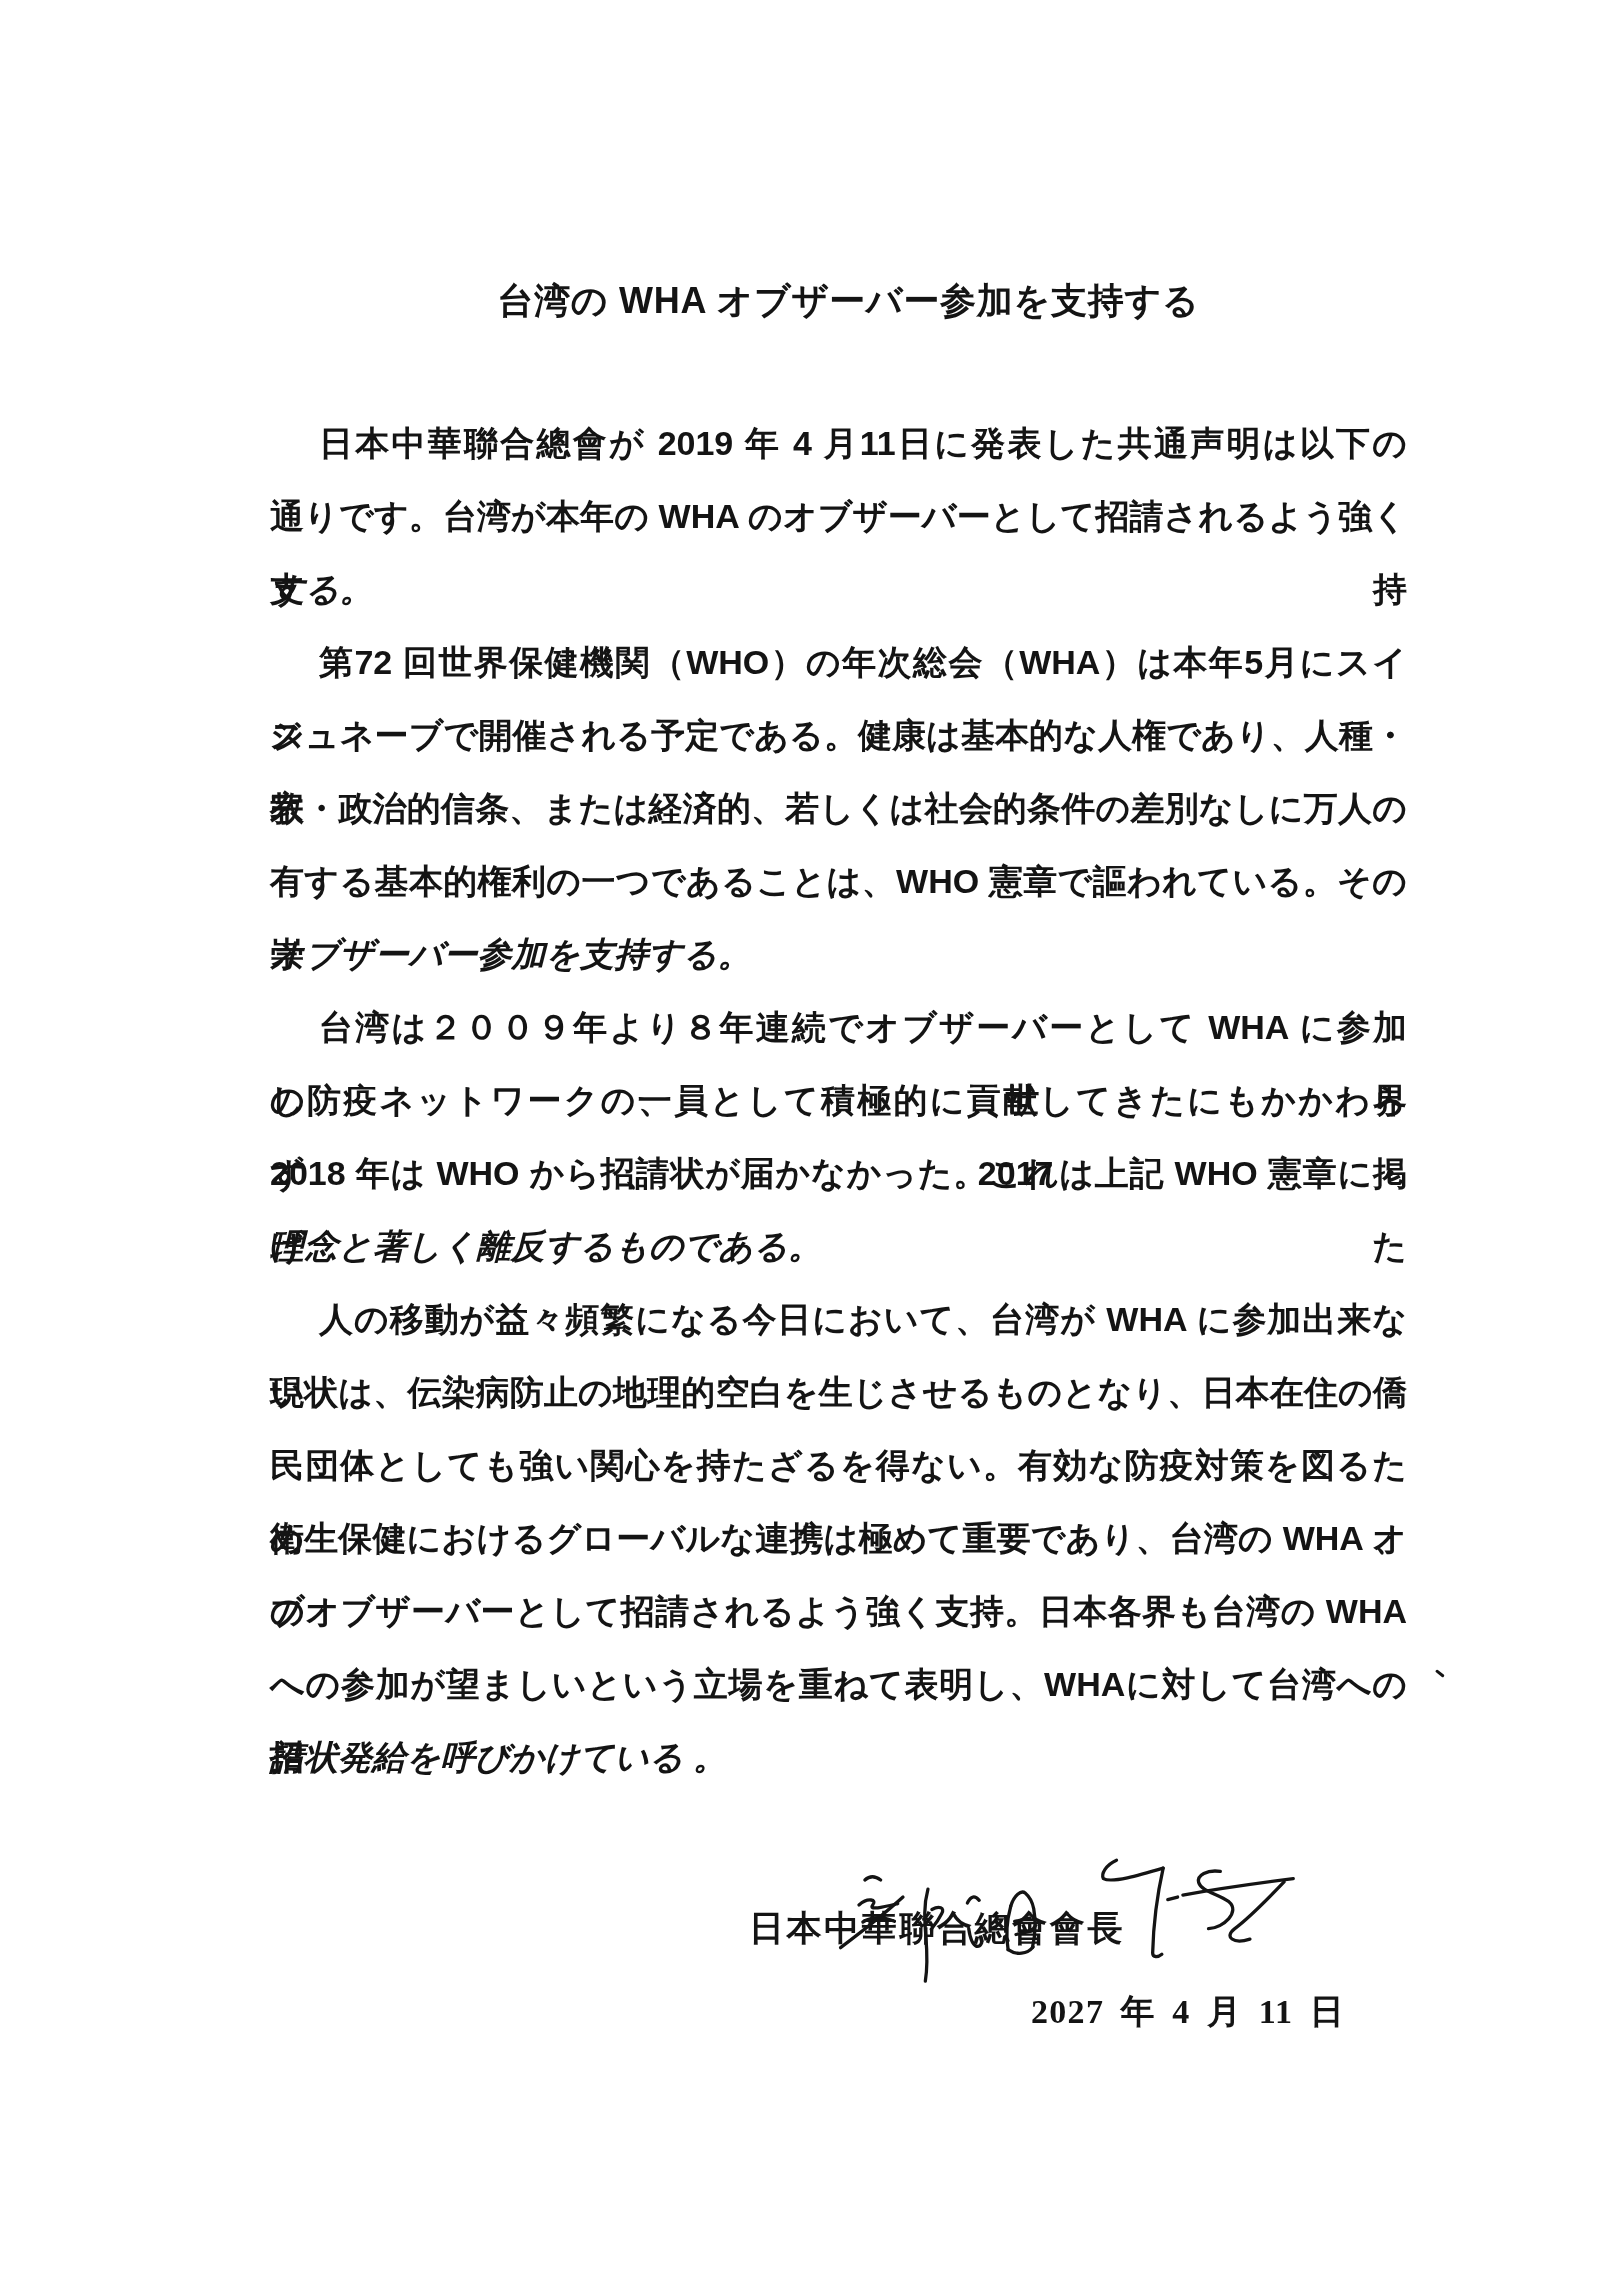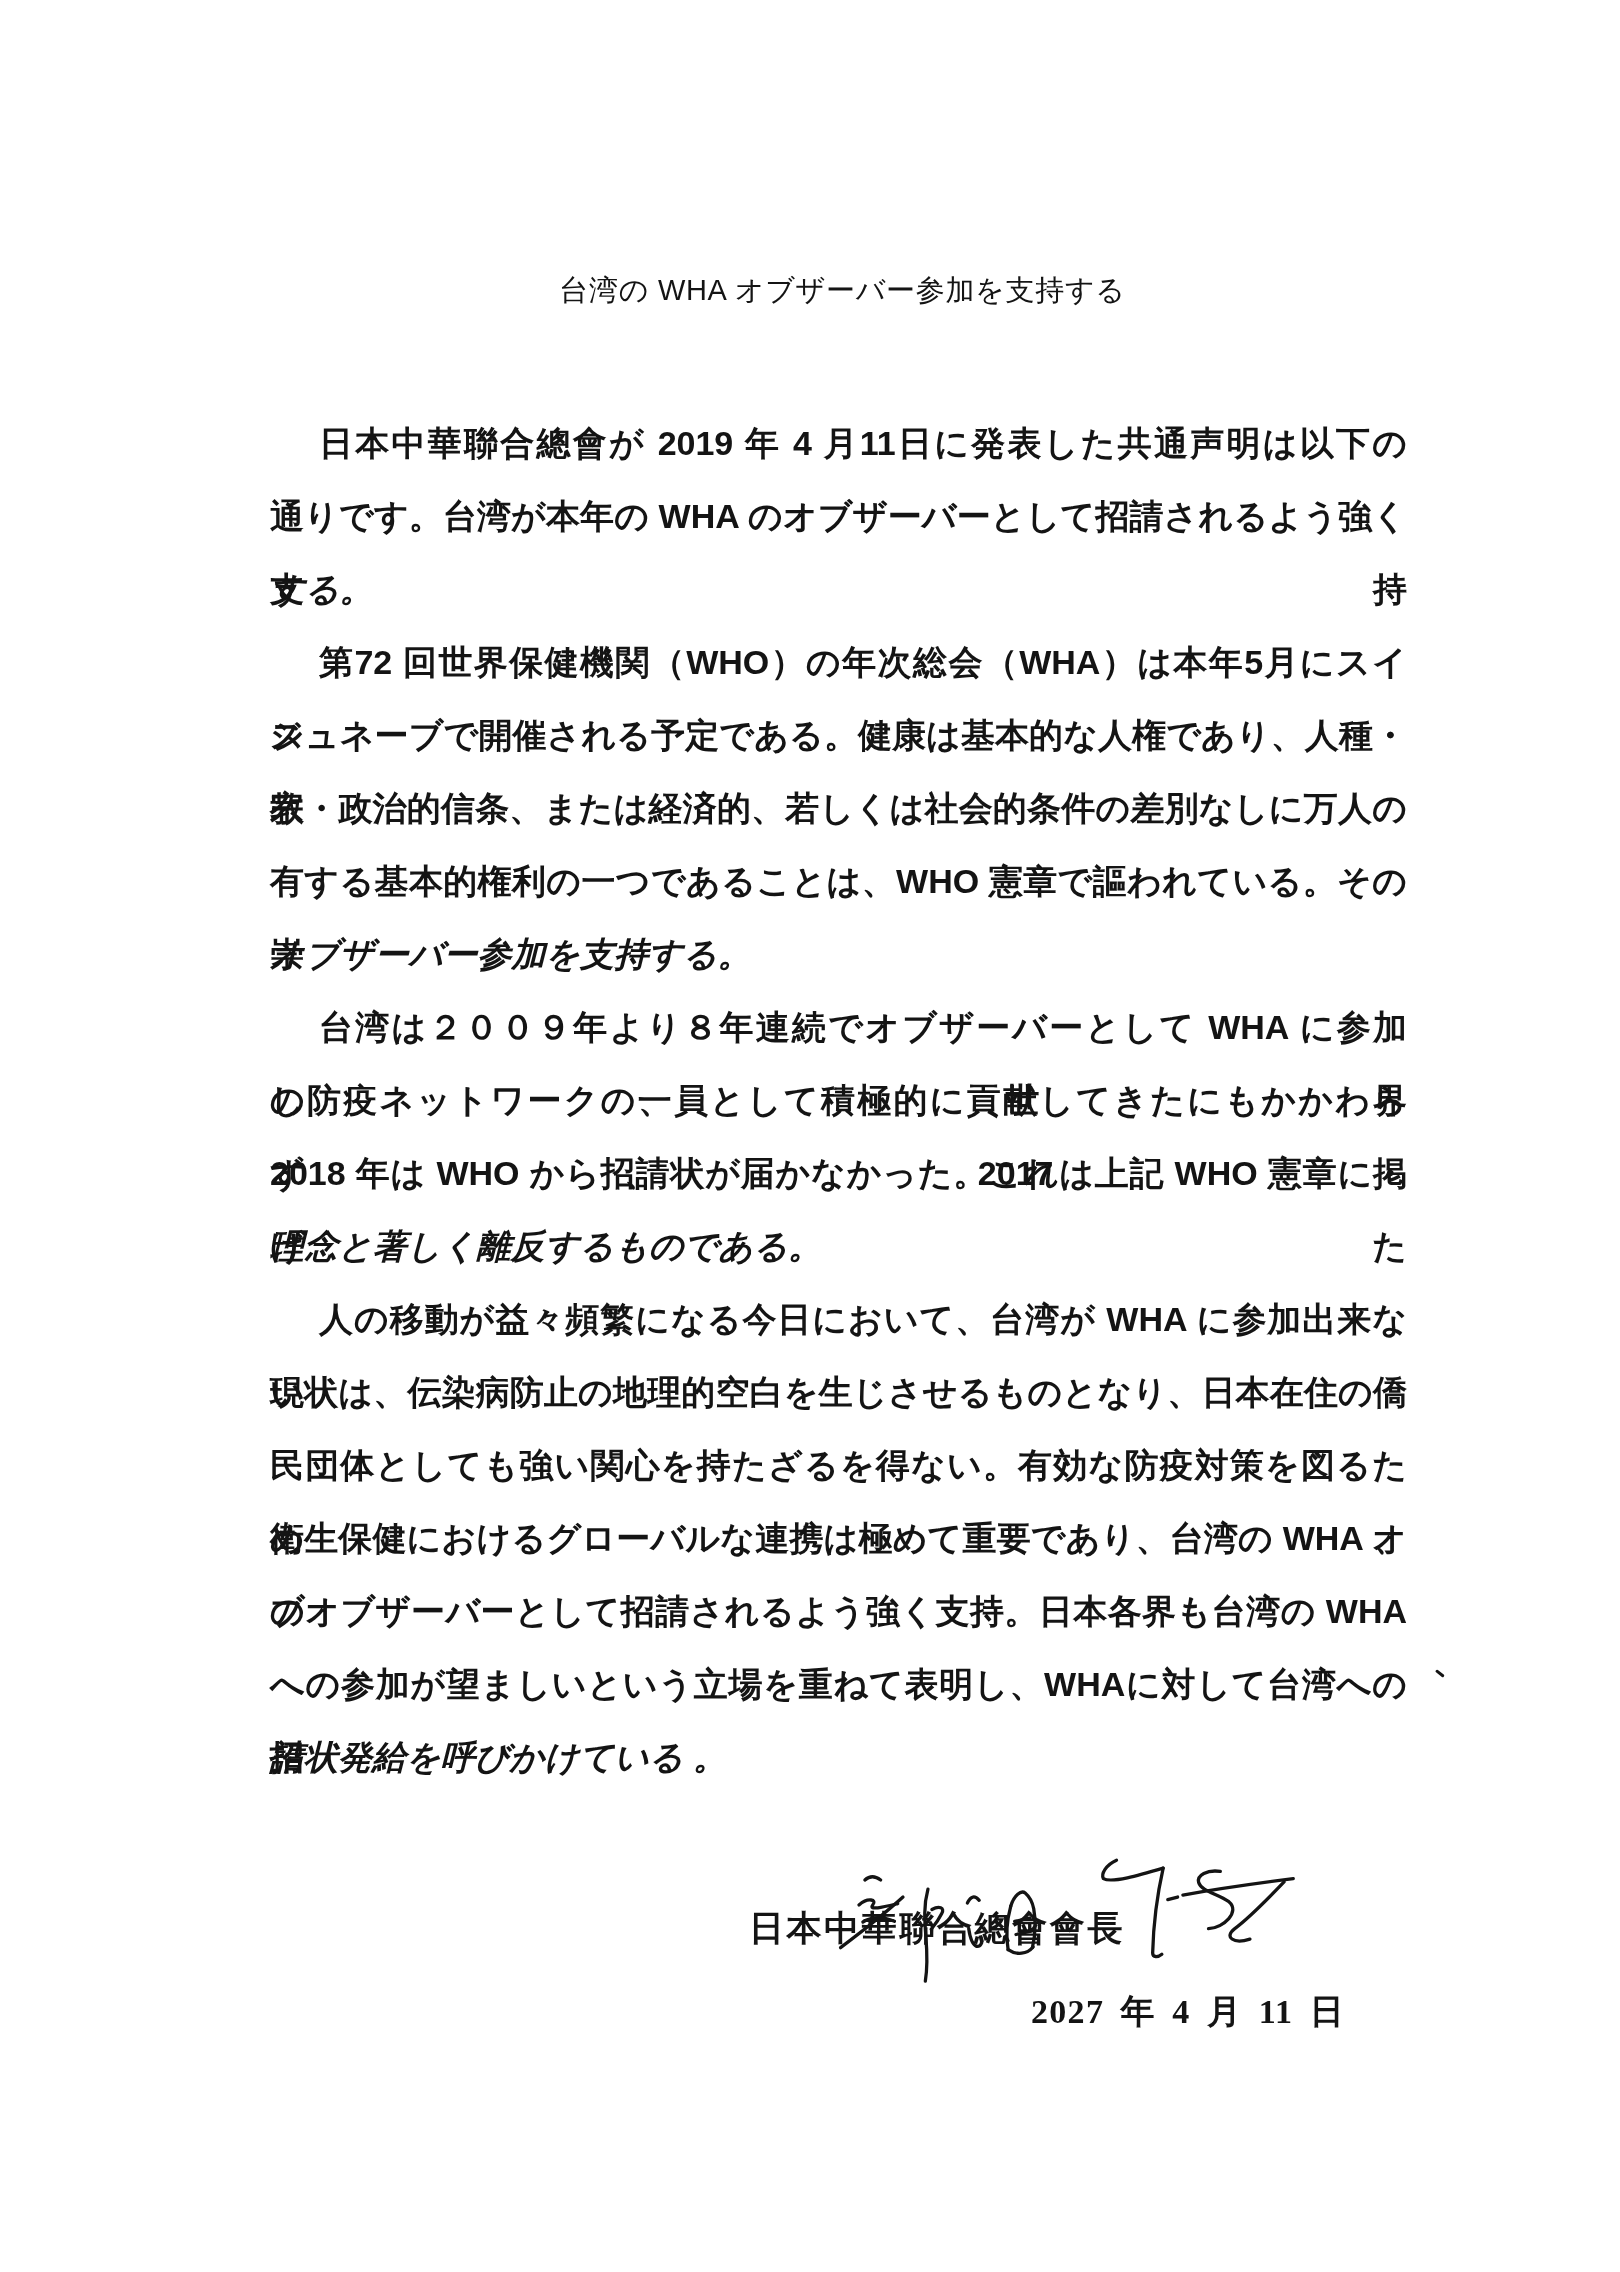--- a/index.html
+++ b/index.html
@@ -11,23 +11,23 @@
     color: #141414;
     font-family: "Liberation Sans", "DejaVu Sans", sans-serif;
     font-weight: 600;
     overflow: hidden;
   }
   .title {
     position: absolute;
     top: 267px;
     left: 270px;
     width: 1137px;
-    margin: 4px;
-    font-size: 29px;
-    font-weight: 400;
+    margin: 10px;
+    font-size: 36px;
+    font-weight: 700;
     text-align: center;
     letter-spacing: 0.7px;
     white-space: nowrap;
   }
   .body-text {
     position: absolute;
     top: 407px;
     left: 270px;
     width: 1137px;
     font-size: 34px;

